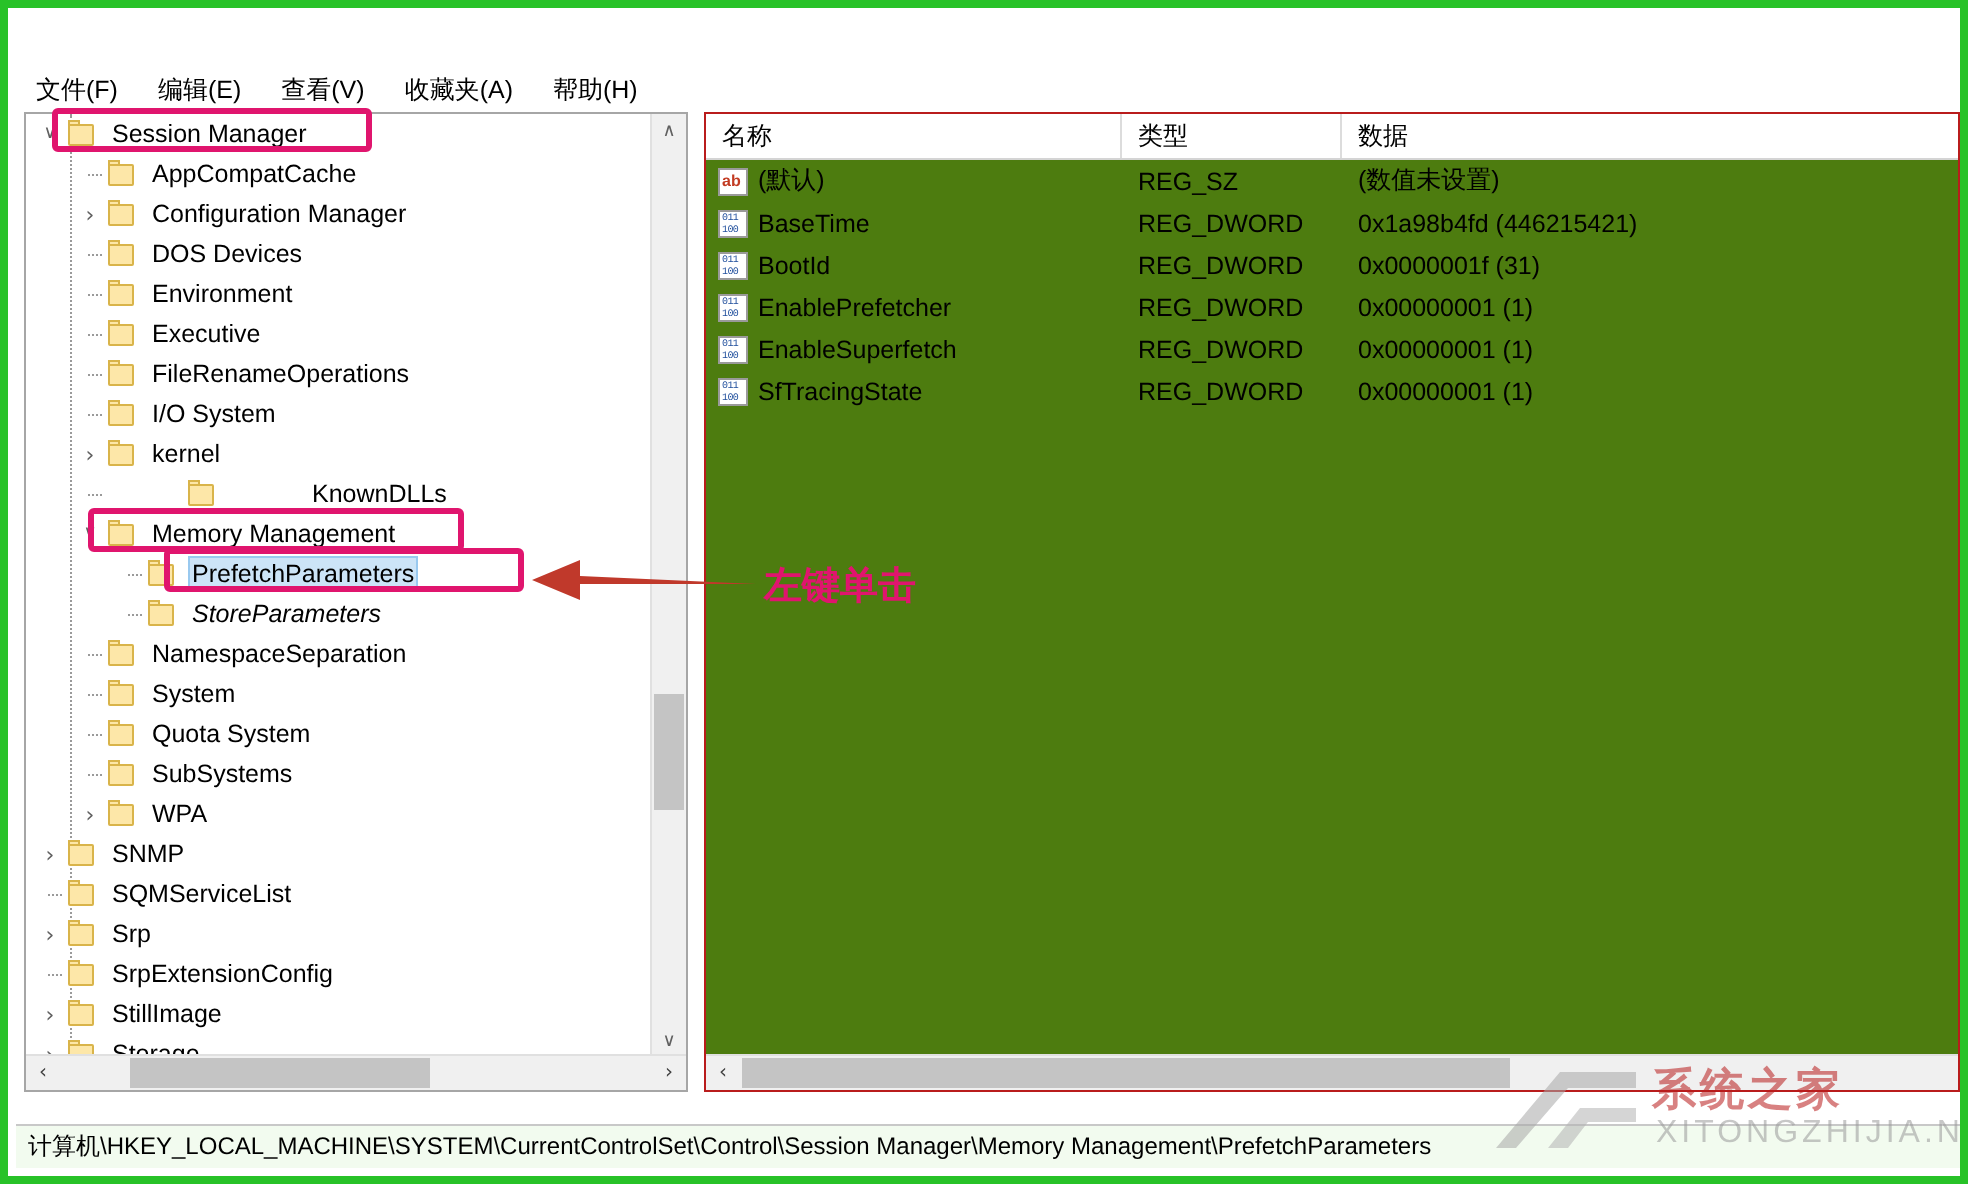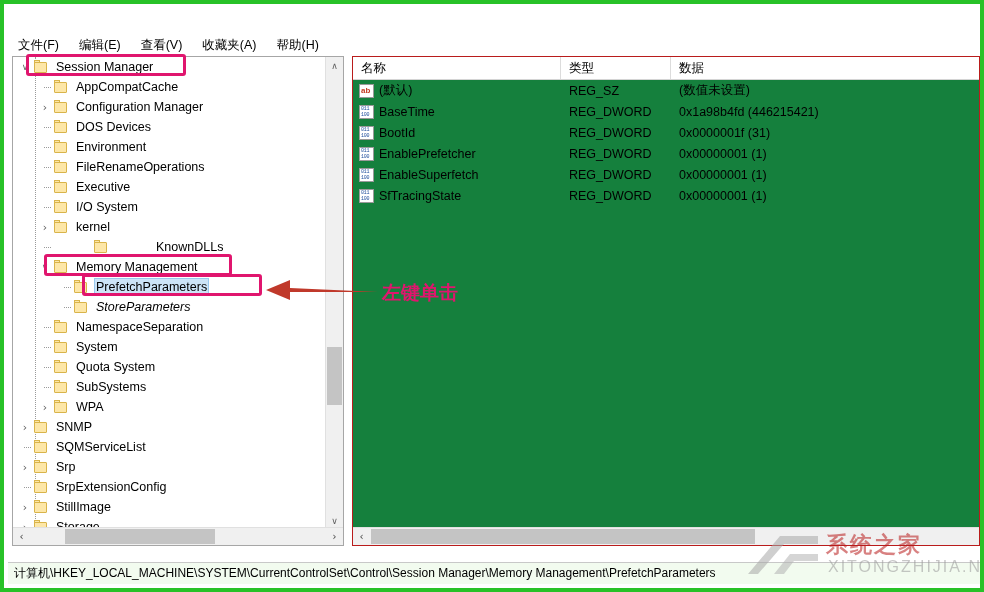--- a/index.html
+++ b/index.html
@@ -258,21 +258,21 @@
     align-items: center;
     font-size: 12.5px;
     color: #000;
     padding-left: 8px;
     box-sizing: border-box;
     border-right: 1px solid #dcdcdc;
   }
   .lv-col:last-child { border-right: none; }
   .lv-body {
     position: relative;
-    background: #15803d;
+    background: #4d7c0f;
     height: 447px;
   }
   .lv-row {
     height: 21px;
     display: flex;
     align-items: center;
     font-size: 12.5px;
     color: #000;
     white-space: nowrap;
   }
@@ -442,29 +442,29 @@
               <span class="f-body"></span>
             </span>
             <span class="tree-label">Environment</span>
           </div>
           <div class="tree-row" style="padding-left: 24px;">
             <span class="tw-dotted"></span>
             <span class="folder">
               <span class="f-tab"></span>
               <span class="f-body"></span>
             </span>
+            <span class="tree-label">Executive</span>
+          </div>
+          <div class="tree-row" style="padding-left: 24px;">
+            <span class="tw-dotted"></span>
+            <span class="folder">
+              <span class="f-tab"></span>
+              <span class="f-body"></span>
+            </span>
             <span class="tree-label">FileRenameOperations</span>
-          </div>
-          <div class="tree-row" style="padding-left: 24px;">
-            <span class="tw-dotted"></span>
-            <span class="folder">
-              <span class="f-tab"></span>
-              <span class="f-body"></span>
-            </span>
-            <span class="tree-label">Executive</span>
           </div>
           <div class="tree-row" style="padding-left: 24px;">
             <span class="tw-dotted"></span>
             <span class="folder">
               <span class="f-tab"></span>
               <span class="f-body"></span>
             </span>
             <span class="tree-label">I/O System</span>
           </div>
           <div class="tree-row" style="padding-left: 24px;">

